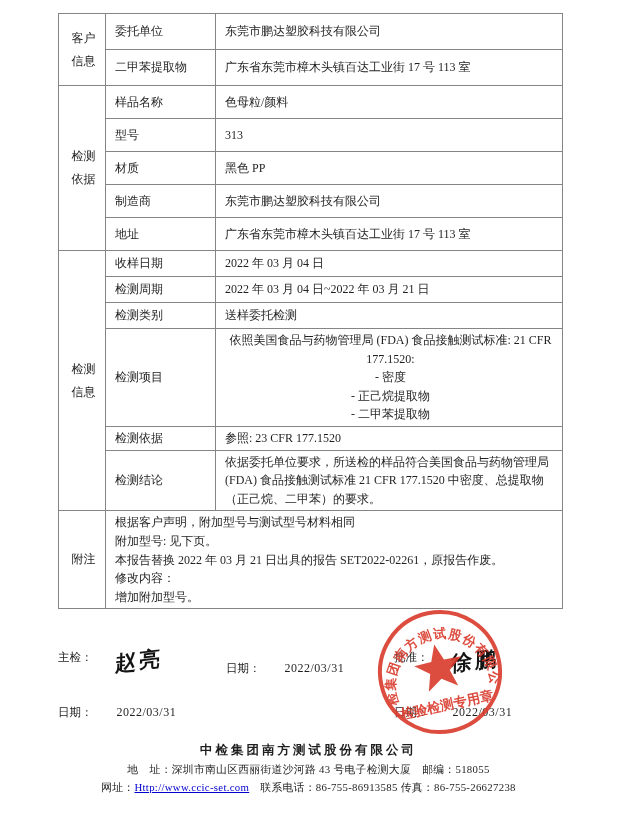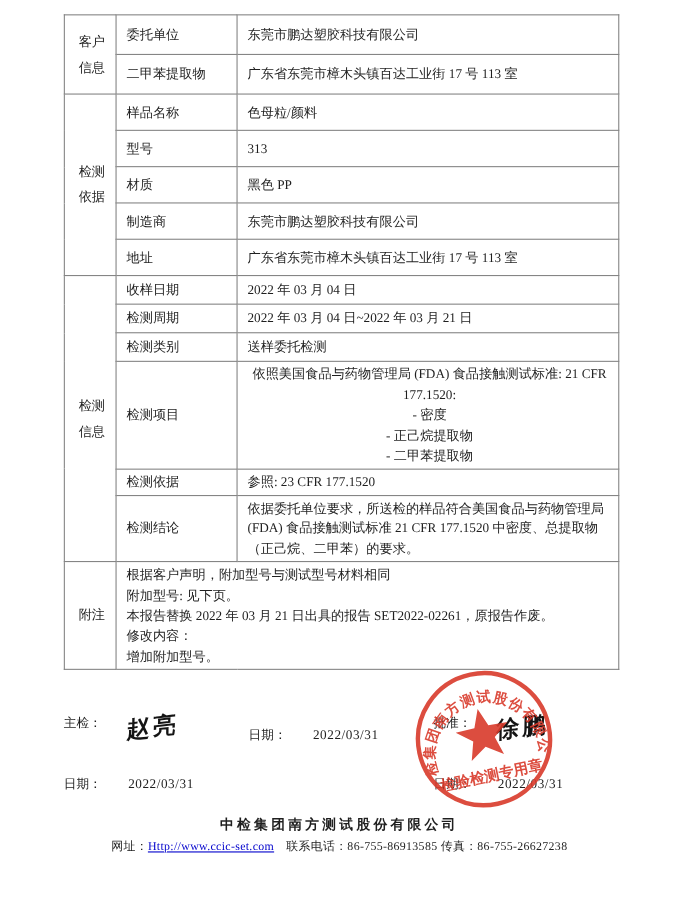--- a/index.html
+++ b/index.html
@@ -216,18 +216,19 @@
     <circle cx="64" cy="64" r="60" fill="none" stroke="#d93a2b" stroke-width="4"></circle>
     <text fill="#d93a2b" font-size="13" font-weight="bold" font-family="Liberation Serif, DejaVu Serif, serif">
       <textPath href="#arcTop" startOffset="50%" text-anchor="middle" textLength="196">中检集团南方测试股份有限公司</textPath>
     </text>
     <polygon fill="#d93a2b" points="64,36 70.5,52.5 88,53 74,64 79,81 64,71 49,81 54,64 40,53 57.5,52.5"></polygon>
     <text x="64" y="102" text-anchor="middle" fill="#d93a2b" font-size="13.5" font-weight="bold" font-family="Liberation Serif, DejaVu Serif, serif">检验检测专用章</text>
   </svg>
 
   <div class="footer">
     <div class="footer-company">中检集团南方测试股份有限公司</div>
+    <div class="footer-line">地　址：深圳市南山区西丽街道沙河路 43 号电子检测大厦　邮编：518055</div>
     <div class="footer-line">
       <span>网址：</span><span class="footer-link">Http://www.ccic-set.com</span><span>　联系电话：86-755-86913585  传真：86-755-26627238</span>
     </div>
   </div>
 
 </div>
 
 </body></html>

